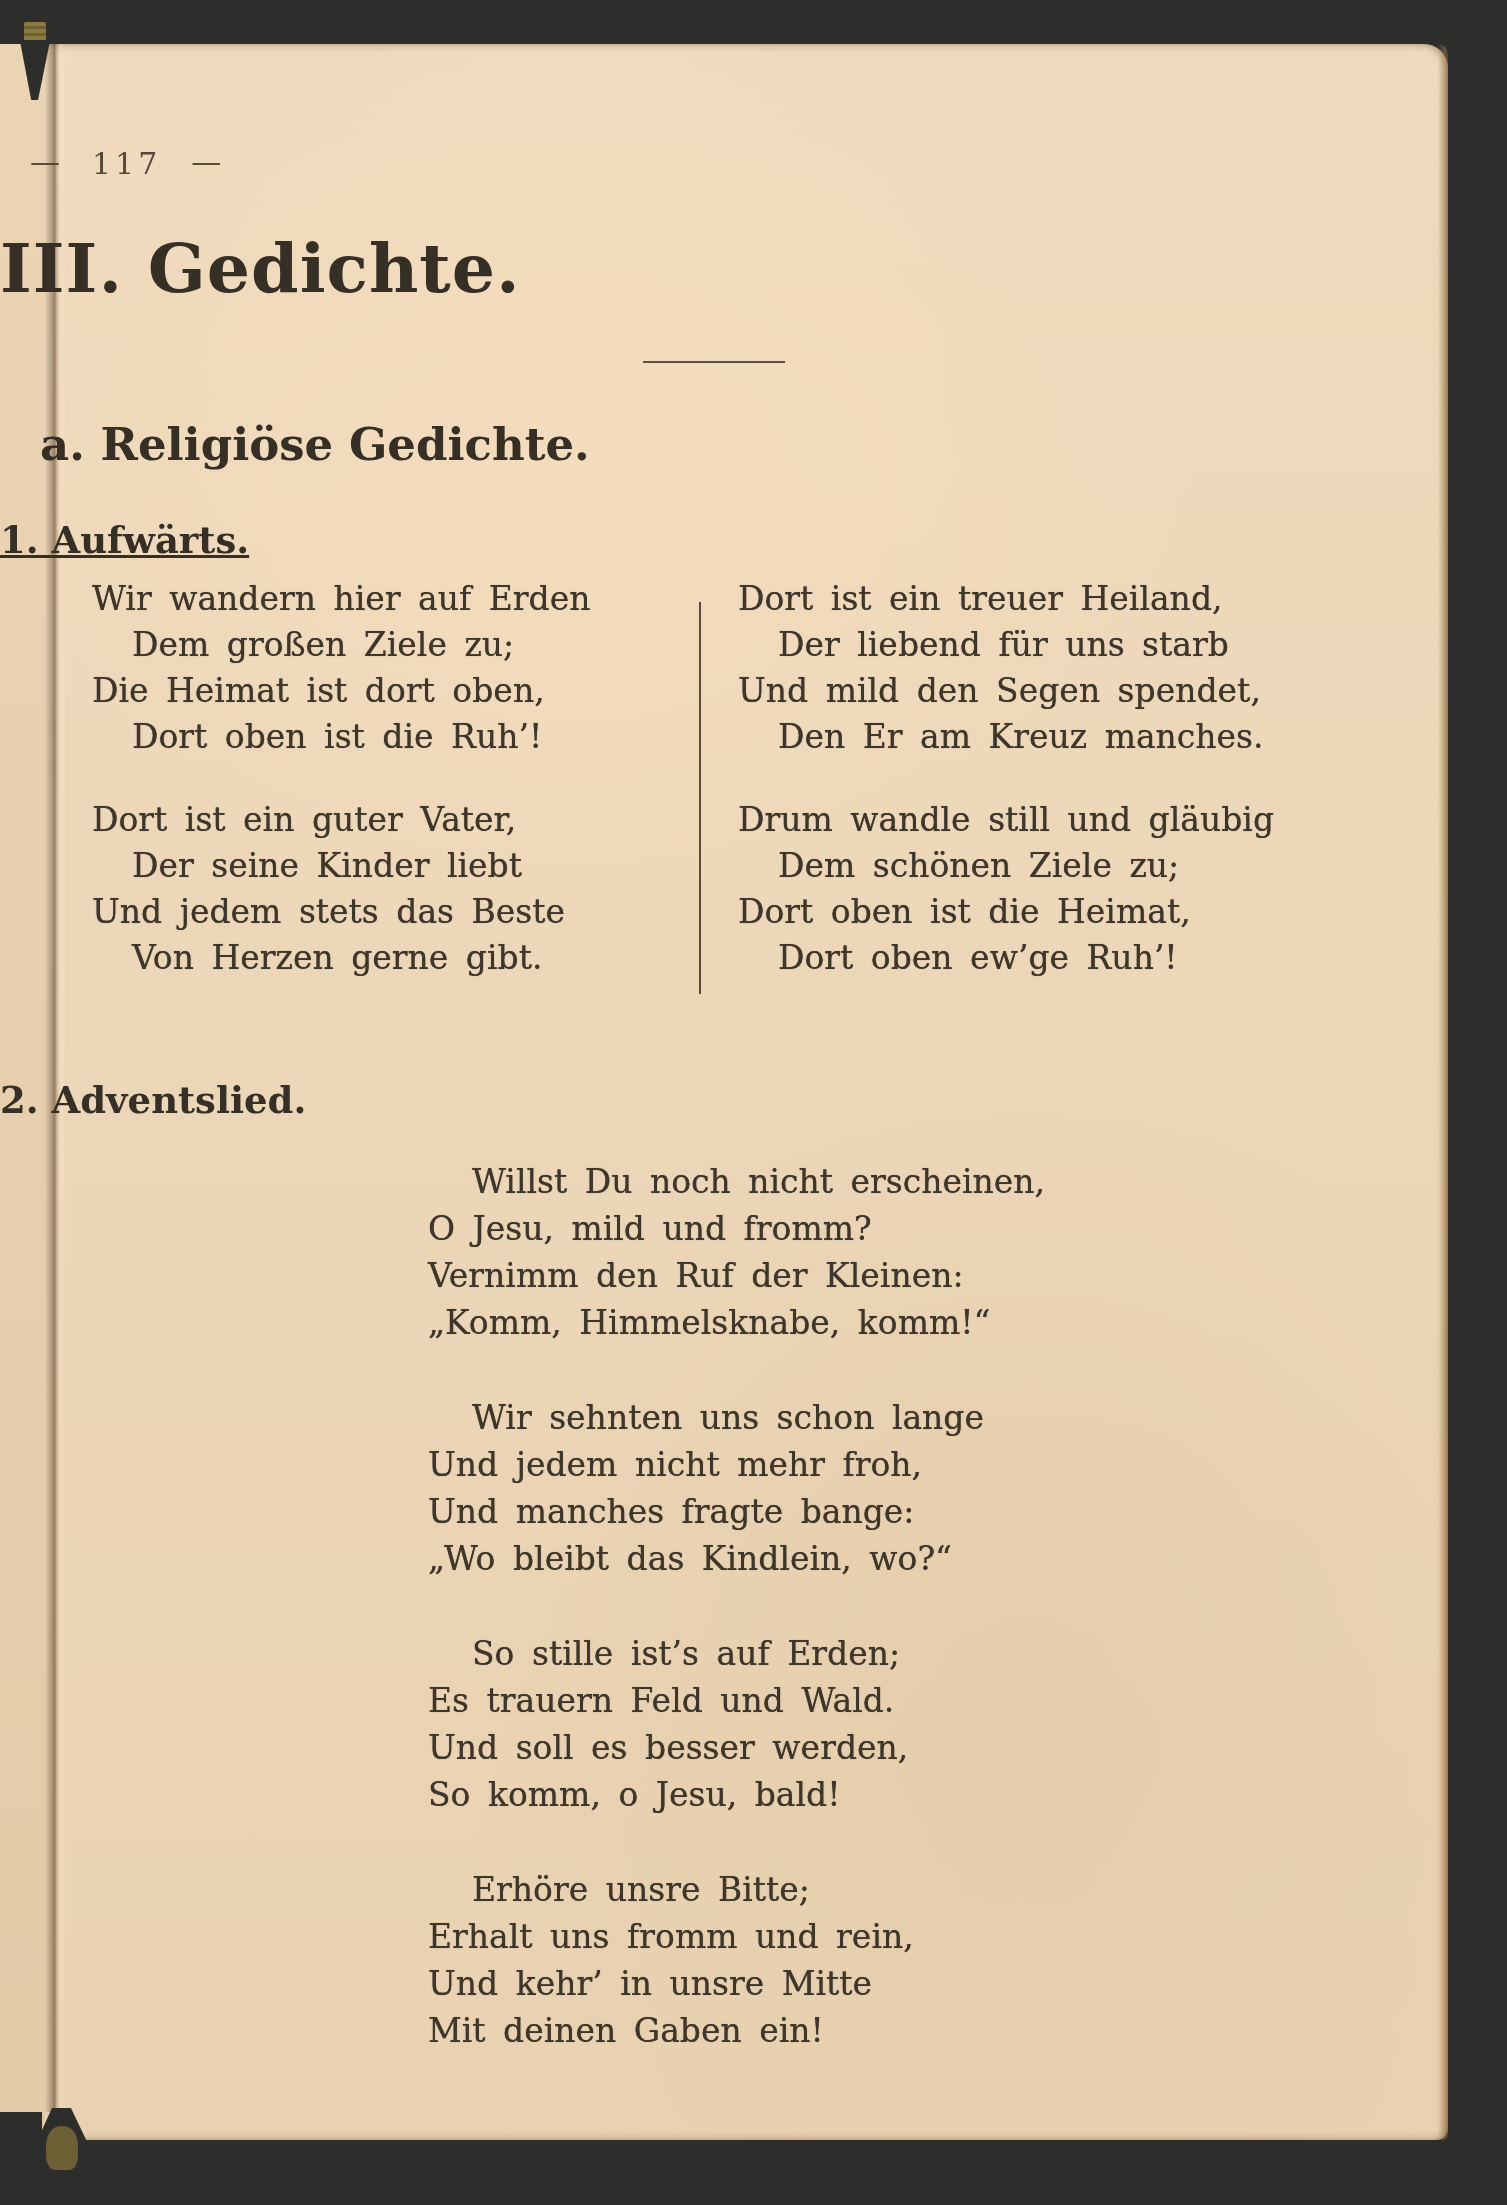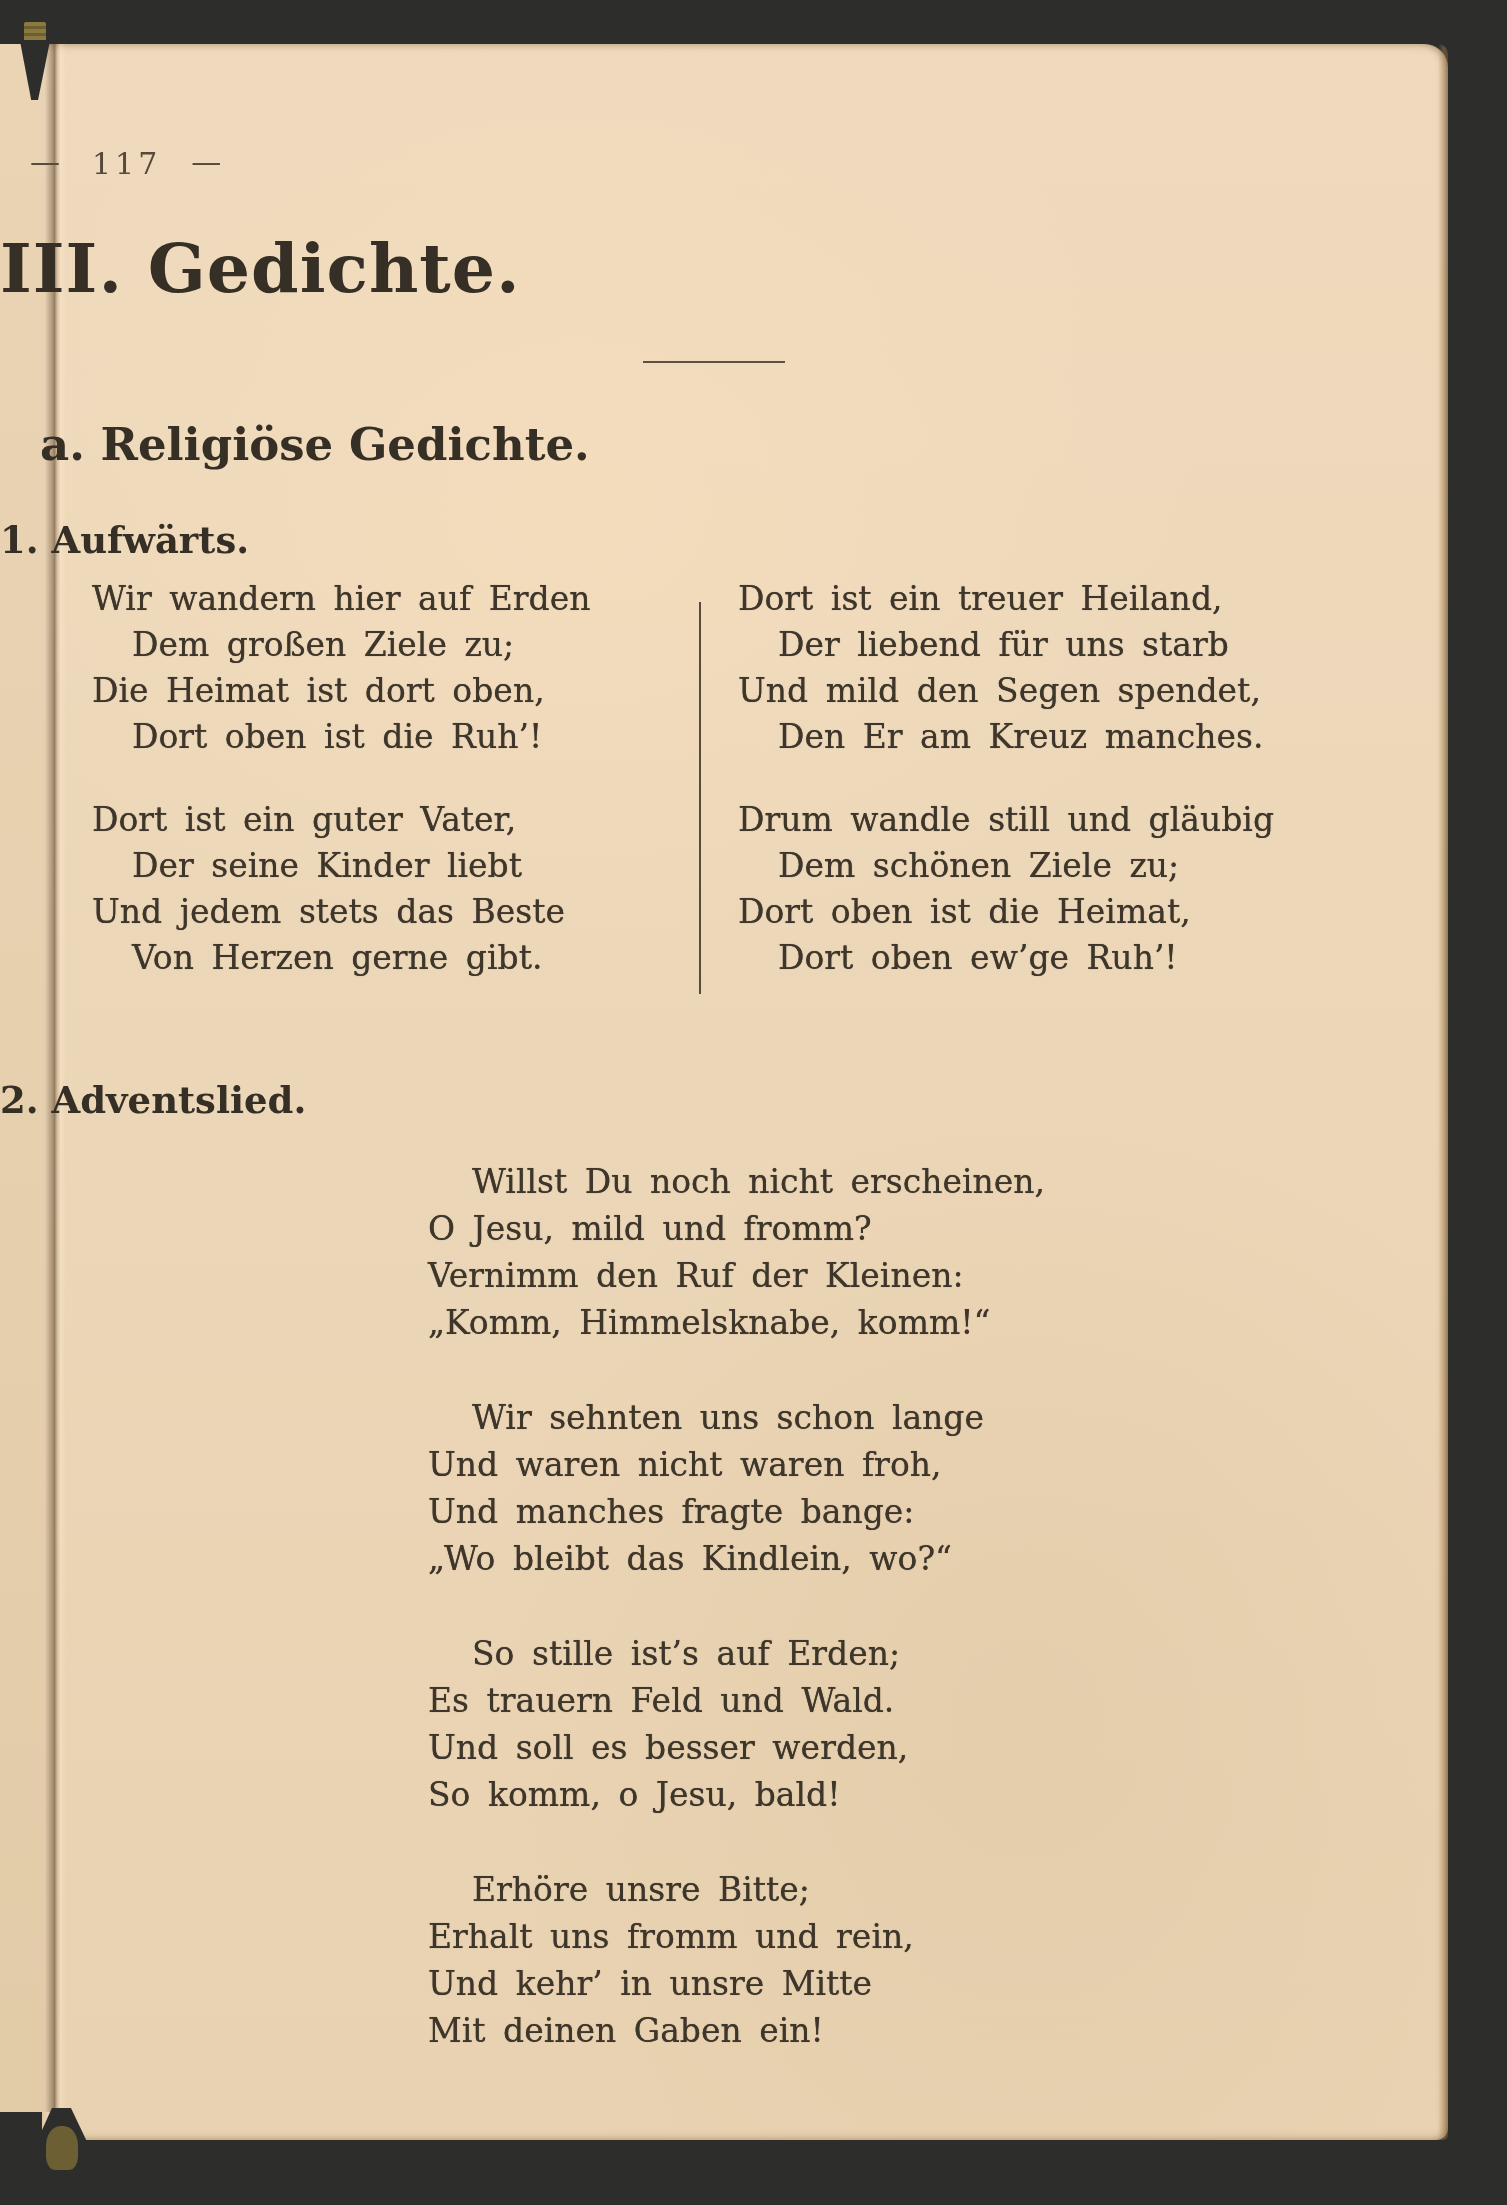--- a/index.html
+++ b/index.html
@@ -74,21 +74,21 @@
     background:#6b5f33; border-radius:45% 45% 30% 30%;
   }
   
   .textcol{position:absolute; left:0; width:1380px; }
   .pagenum-row{top:146px; font-size:30px; color:var(--ink-soft); letter-spacing:2px;}
   .pagenum-row .dash{margin:0 30px; position:relative; top:-2px;}
   .pagenum-row .num{letter-spacing:4px;}
   .chapter-heading{top:228px; font-size:68px; font-weight:bold; letter-spacing:1px; color:#352f26;}
   .heading-rule{position:absolute; left:643px; top:361px; width:142px; height:2px; background:#5a5143;}
   .section-heading{top:418px; font-size:45px; font-weight:bold; color:#352f26;padding-left:40px;}
-  .poem1-title{top:518px; font-size:37px; font-weight:bold; color:#352f26;}
+  .poem1-title{top:518px; font-size:37px; font-weight:bold; color:#352f26;text-decoration:underline;}
   .poem2-title{top:1078px; font-size:37px; font-weight:bold; color:#352f26;}
 
   .line{
     white-space:nowrap;
     font-size:33px;
     word-spacing:7px;
     text-shadow:0 0 0.7px rgba(62,54,43,0.85);
   }
   .poem-col{position:absolute; top:576px;}
   .poem-col.left{left:92px; width:575px;}
@@ -165,21 +165,21 @@
 
 <div class="poem-single">
     <div class="stanza">
       <p class="line">Willst Du noch nicht erscheinen,</p>
       <p class="line">O Jesu, mild und fromm?</p>
       <p class="line">Vernimm den Ruf der Kleinen:</p>
       <p class="line">„Komm, Himmelsknabe, komm!“</p>
     </div>
     <div class="stanza">
       <p class="line">Wir sehnten uns schon lange</p>
-      <p class="line">Und waren nicht waren froh,</p>
+      <p class="line">Und jedem nicht mehr froh,</p>
       <p class="line">Und manches fragte bange:</p>
       <p class="line">„Wo bleibt das Kindlein, wo?“</p>
     </div>
     <div class="stanza">
       <p class="line">So stille ist’s auf Erden;</p>
       <p class="line">Es trauern Feld und Wald.</p>
       <p class="line">Und soll es besser werden,</p>
       <p class="line">So komm, o Jesu, bald!</p>
     </div>
     <div class="stanza">

